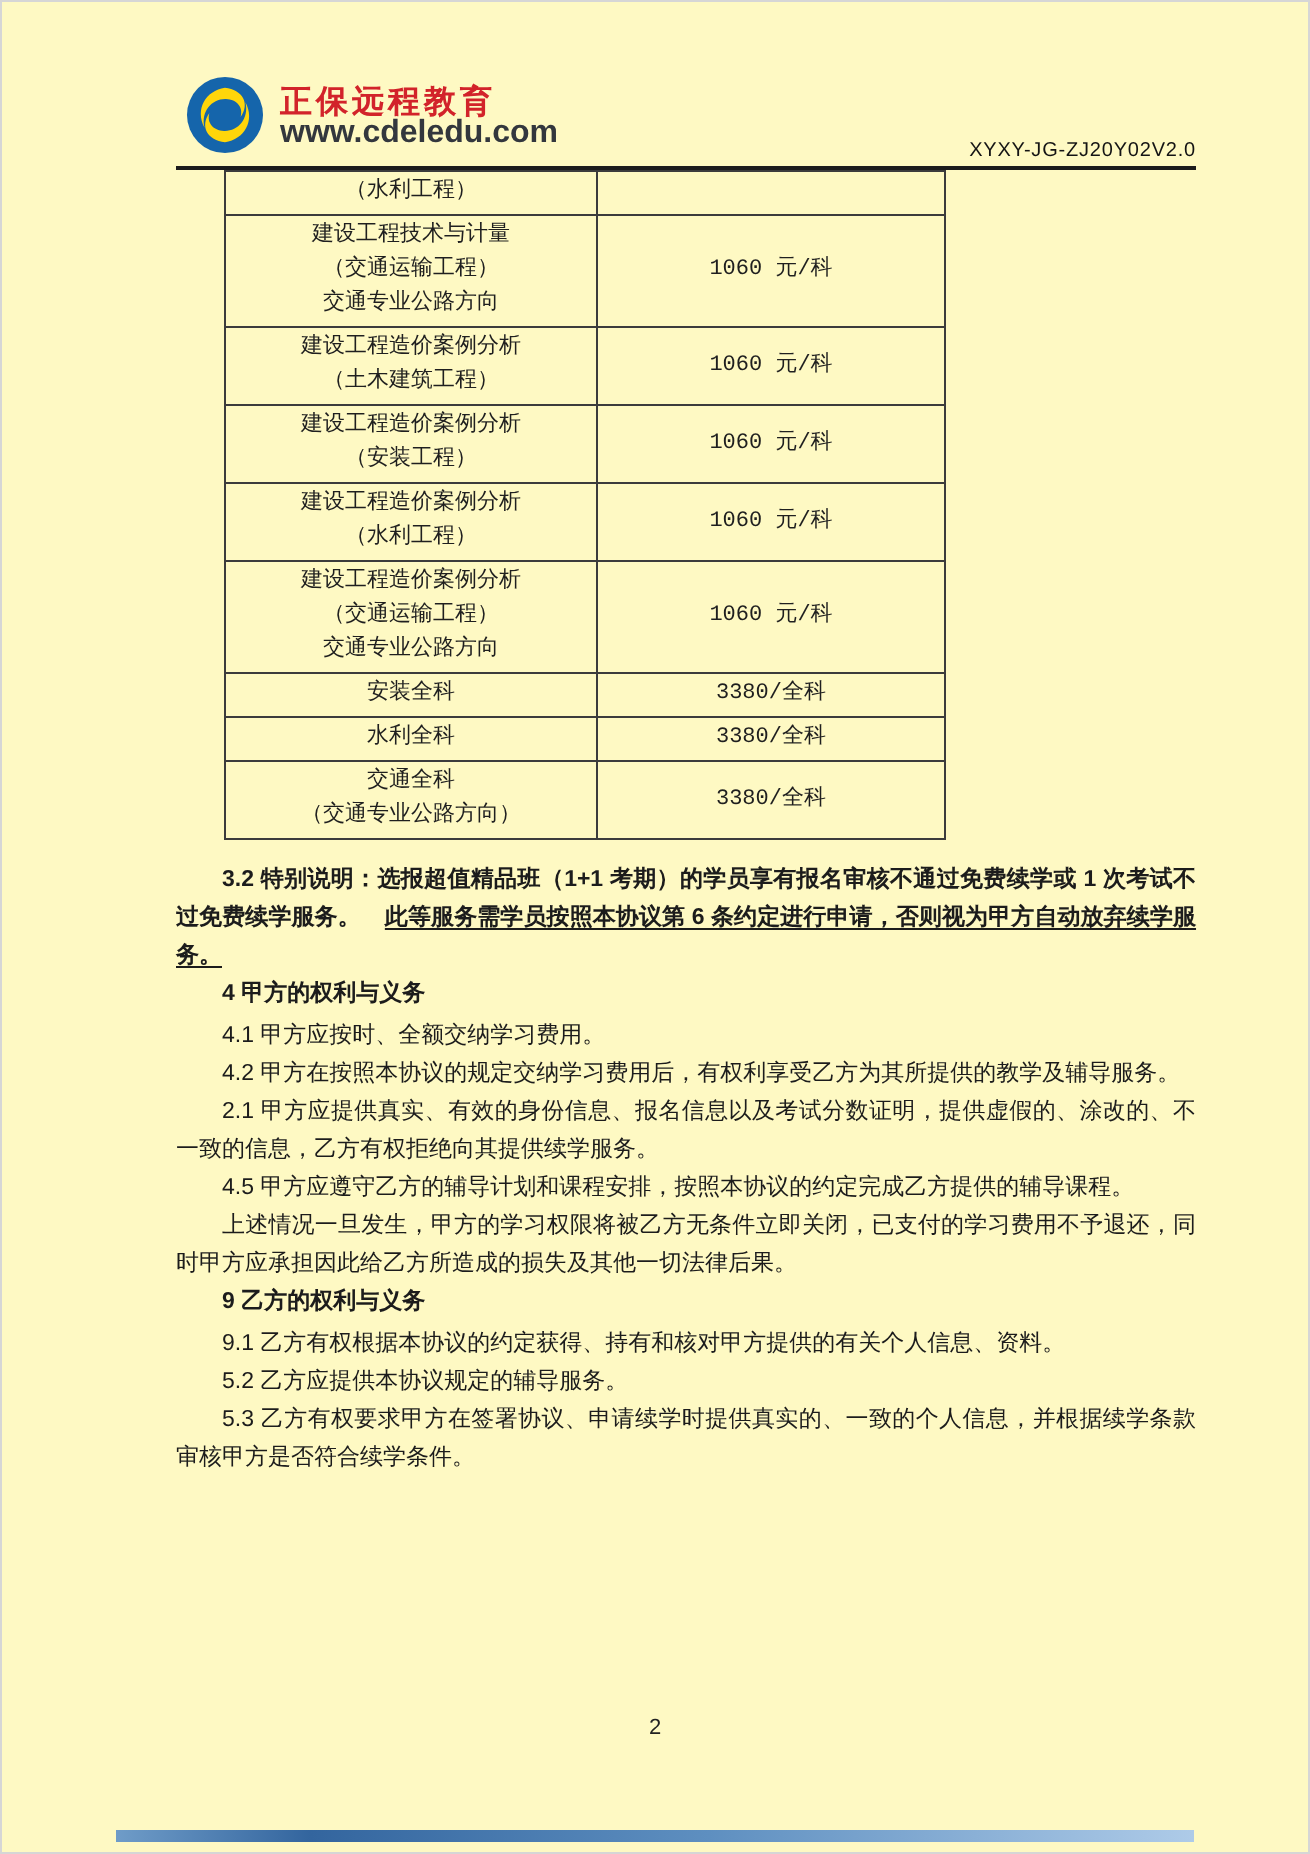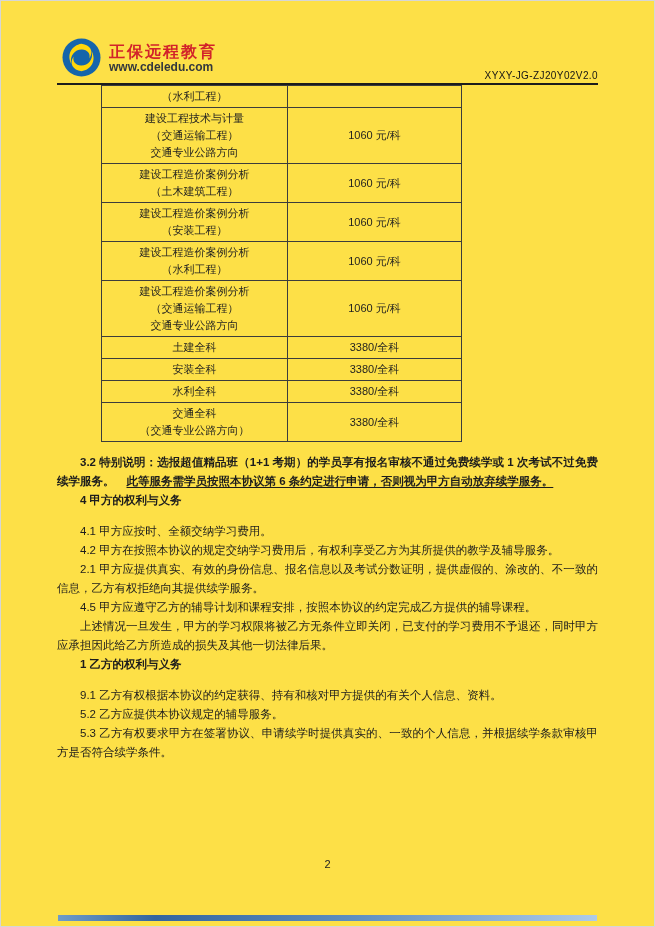--- a/index.html
+++ b/index.html
@@ -3,23 +3,24 @@
 <meta charset="utf-8">
 <style>
   * { box-sizing: border-box; }
   html, body { margin: 0; padding: 0; background: #ffffff; }
   body { font-family: "Liberation Sans", "DejaVu Sans", sans-serif; color: #1a1a1a; }
 
   .page {
     position: relative;
     width: 655px;
     height: 927px;
-    background: #fde047;
+    background: #fef9c3;
     border: 1px solid #d6d6d6;
     overflow: hidden;
+    padding-left: 31px;
   }
 
   
   .header {
     position: relative;
     margin: 0 56px;
     height: 84px;
     border-bottom: 2px solid #1c1c1c;
   }
   .logo-row {
@@ -33,40 +34,41 @@
   .logo-mark { width: 39px; height: 39px; display: block; }
   .logo-text { display: flex; flex-direction: column; justify-content: center; }
   .brand-name {
     font-size: 16px;
     font-weight: bold;
     color: #d2232a;
     letter-spacing: 2px;
     line-height: 19px;
   }
   .brand-site {
-    font-size: 12px;
+    font-size: 16px;
     font-weight: bold;
     color: #33373d;
     line-height: 12px;
   }
   .doc-code {
     position: absolute;
     right: 0;
     bottom: 2px;
     font-size: 10px;
     color: #141414;
     letter-spacing: 0.4px;
   }
 
   
   table.fees {
     border-collapse: collapse;
-    margin-left: 100px;
+    margin-left: 80px;
     width: 360px;
     table-layout: fixed;
+    font-family: Liberation Mono, monospace;
   }
   table.fees td {
     border: 1px solid #3c3c3c;
     font-size: 11px;
     line-height: 17px;
     text-align: center;
     vertical-align: middle;
     padding: 2px 4px;
     color: #1f1f1f;
   }
@@ -85,21 +87,21 @@
   }
   p.notice { font-weight: bold; }
   p.notice .underlined { text-decoration: underline; text-underline-offset: 2px; margin-left: 12px; }
   .section-heading {
     margin: 9px 0 0 0;
     font-size: 11.5px;
     font-weight: bold;
     line-height: 19px;
     text-indent: 2em;
   }
-  .clauses { margin-top: 12px; }
+  .clauses { margin-top: 2px; }
 
   
   .page-number {
     position: absolute;
     left: 0; right: 0;
     bottom: 56px;
     text-align: center;
     font-size: 11px;
     color: #222;
   }
@@ -159,24 +161,20 @@
 （水利工程）</td>
         <td class="price">1060 元/科</td>
       </tr>
       <tr>
         <td class="course">建设工程造价案例分析
 （交通运输工程）
 交通专业公路方向</td>
         <td class="price">1060 元/科</td>
       </tr>
       <tr>
-        <td class="course">土建全科</td>
-        <td class="price">3380/全科</td>
-      </tr>
-      <tr>
         <td class="course">安装全科</td>
         <td class="price">3380/全科</td>
       </tr>
       <tr>
         <td class="course">水利全科</td>
         <td class="price">3380/全科</td>
       </tr>
       <tr>
         <td class="course">交通全科
 （交通专业公路方向）</td>
@@ -191,21 +189,21 @@
 
     <p class="section-heading">4 甲方的权利与义务</p>
     <div class="clauses">
       <p>4.1 甲方应按时、全额交纳学习费用。</p>
       <p>4.2 甲方在按照本协议的规定交纳学习费用后，有权利享受乙方为其所提供的教学及辅导服务。</p>
       <p>2.1 甲方应提供真实、有效的身份信息、报名信息以及考试分数证明，提供虚假的、涂改的、不一致的信息，乙方有权拒绝向其提供续学服务。</p>
       <p>4.5 甲方应遵守乙方的辅导计划和课程安排，按照本协议的约定完成乙方提供的辅导课程。</p>
       <p>上述情况一旦发生，甲方的学习权限将被乙方无条件立即关闭，已支付的学习费用不予退还，同时甲方应承担因此给乙方所造成的损失及其他一切法律后果。</p>
     </div>
 
-    <p class="section-heading">1 乙方的权利与义务</p>
+    <p class="section-heading">9 乙方的权利与义务</p>
     <div class="clauses">
       <p>9.1 乙方有权根据本协议的约定获得、持有和核对甲方提供的有关个人信息、资料。</p>
       <p>5.2 乙方应提供本协议规定的辅导服务。</p>
       <p>5.3 乙方有权要求甲方在签署协议、申请续学时提供真实的、一致的个人信息，并根据续学条款审核甲方是否符合续学条件。</p>
     </div>
 
   </div>
 
   <div class="page-number">2</div>
   <div class="footer-bar"></div>

